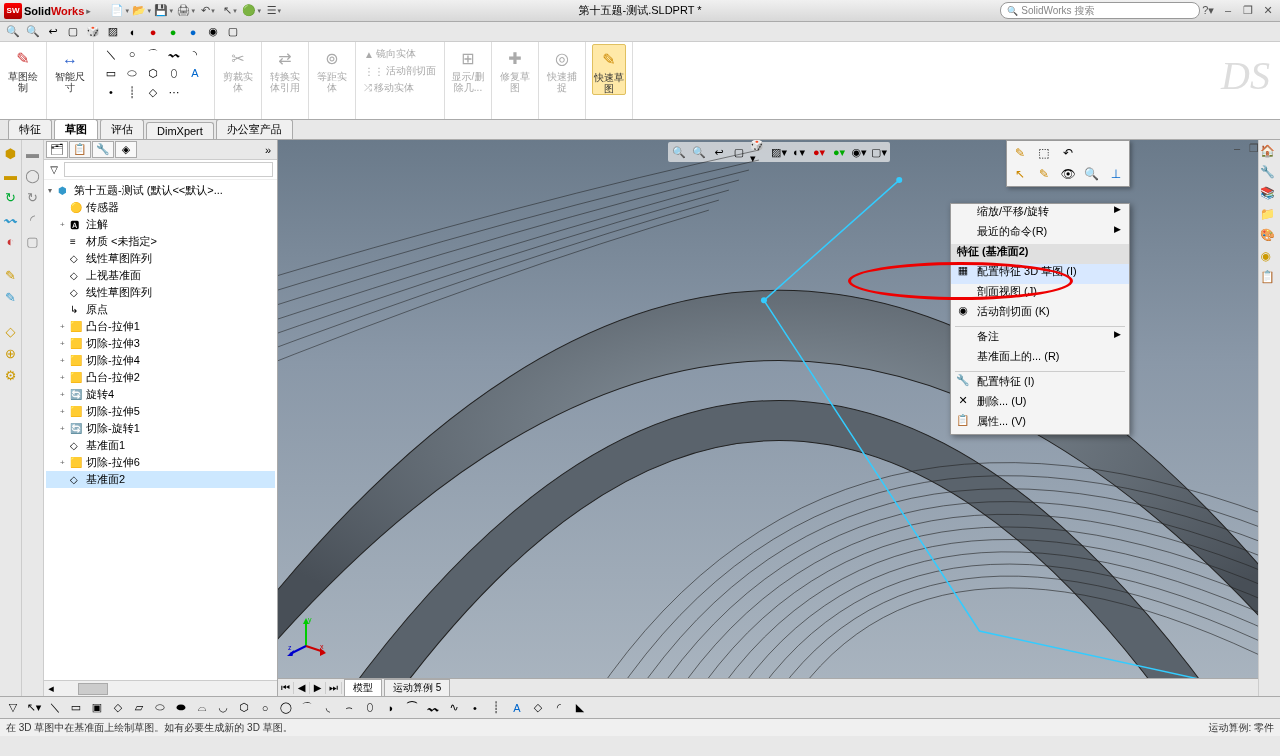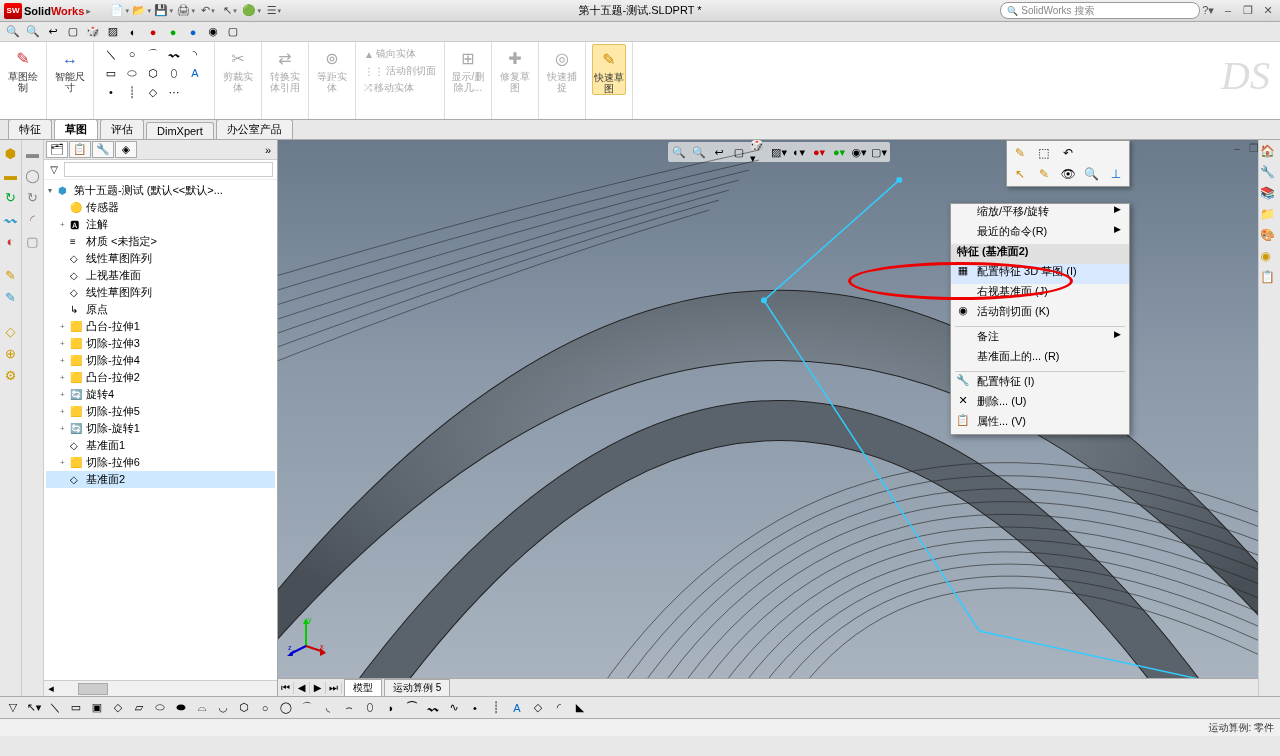--- a/index.html
+++ b/index.html
@@ -453,21 +453,21 @@
         <div class="cm-item">
           <span>最近的命令(R)</span>
           <span class="arw">▶</span>
         </div>
         <div class="cm-item head">特征  (基准面2)</div>
         <div class="cm-item" style="background: rgb(216, 232, 255);">
           <span class="ci">▦</span>
           <span>配置特征 3D 草图 (I)</span>
         </div>
         <div class="cm-item">
-          <span>右视基准面  (J)</span>
+          <span>剖面视图  (J)</span>
         </div>
         <div class="cm-item">
           <span class="ci">◉</span>
           <span>活动剖切面  (K)</span>
         </div>
         <div class="cm-sep"></div>
         <div class="cm-item">
           <span>备注</span>
           <span class="arw">▶</span>
         </div>
@@ -539,14 +539,15 @@
   <span class="bb">∿</span>
   <span class="bb">•</span>
   <span class="bb">┊</span>
   <span class="bb" style="color:#06c">A</span>
   <span class="bb">◇</span>
   <span class="bb">◜</span>
   <span class="bb">◣</span>
 </div>
 
 <div class="status">
+  <span>在 3D 草图中在基准面上绘制草图。如有必要生成新的 3D 草图。</span>
   <span class="sr">运动算例: 零件</span>
 </div>
 
 </body></html>

